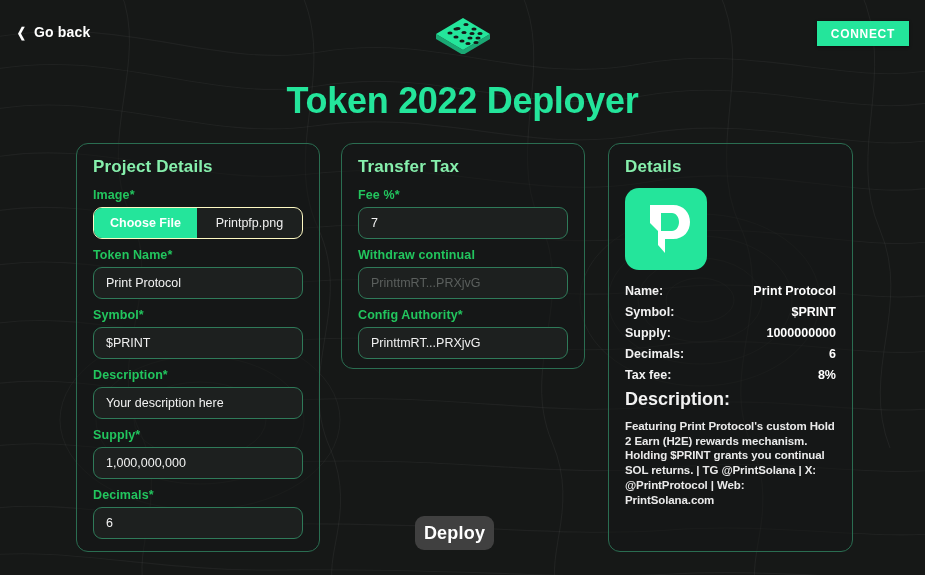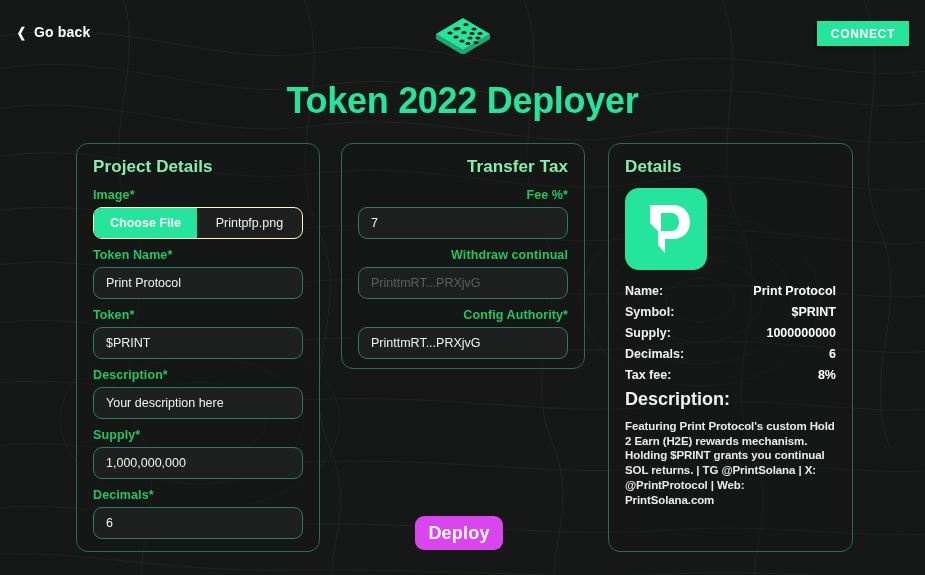--- a/index.html
+++ b/index.html
@@ -116,21 +116,21 @@
   }
   .panel-title {
     font-size: 17px;
     font-weight: bold;
     color: #86efac;
     margin-bottom: 11px;
     letter-spacing: 0.1px;
   }
 
   #panel-project { left: 76px;  top: 143px; width: 244px; height: 409px; }
-  #panel-tax     { left: 341px; top: 143px; width: 244px; height: 226px; text-align: right; }
+  #panel-tax     { left: 341px; top: 143px; width: 244px; height: 226px; }
   #panel-details { left: 608px; top: 143px; width: 245px; height: 409px; }
 
   
   .field { margin-bottom: 9px; }
   .field-label {
     font-size: 12.5px;
     font-weight: bold;
     color: #22c55e;
     margin-bottom: 5px;
     letter-spacing: 0.1px;
@@ -218,23 +218,23 @@
     color: #eaeaea;
     font-weight: bold;
     letter-spacing: -0.1px;
   }
 
   
   .deploy-btn {
     position: absolute;
     left: 415px;
     top: 516px;
-    width: 88px;
+    width: 79px;
     height: 34px;
-    background: #d946ef;
+    background: #404040;
     color: #ffffff;
     border: none;
     border-radius: 9px;
     font-family: "Liberation Sans", sans-serif;
     font-size: 18px;
     font-weight: bold;
     cursor: pointer;
     letter-spacing: 0.2px;
   }
 </style>
@@ -322,21 +322,21 @@
         <div class="file-name">Printpfp.png</div>
       </div>
     </div>
 
     <div class="field">
       <div class="field-label">Token Name*</div>
       <div class="input-box">Print Protocol</div>
     </div>
 
     <div class="field">
-      <div class="field-label">Token*</div>
+      <div class="field-label">Symbol*</div>
       <div class="input-box">$PRINT</div>
     </div>
 
     <div class="field">
       <div class="field-label">Description*</div>
       <div class="input-box">Your description here</div>
     </div>
 
     <div class="field">
       <div class="field-label">Supply*</div>

